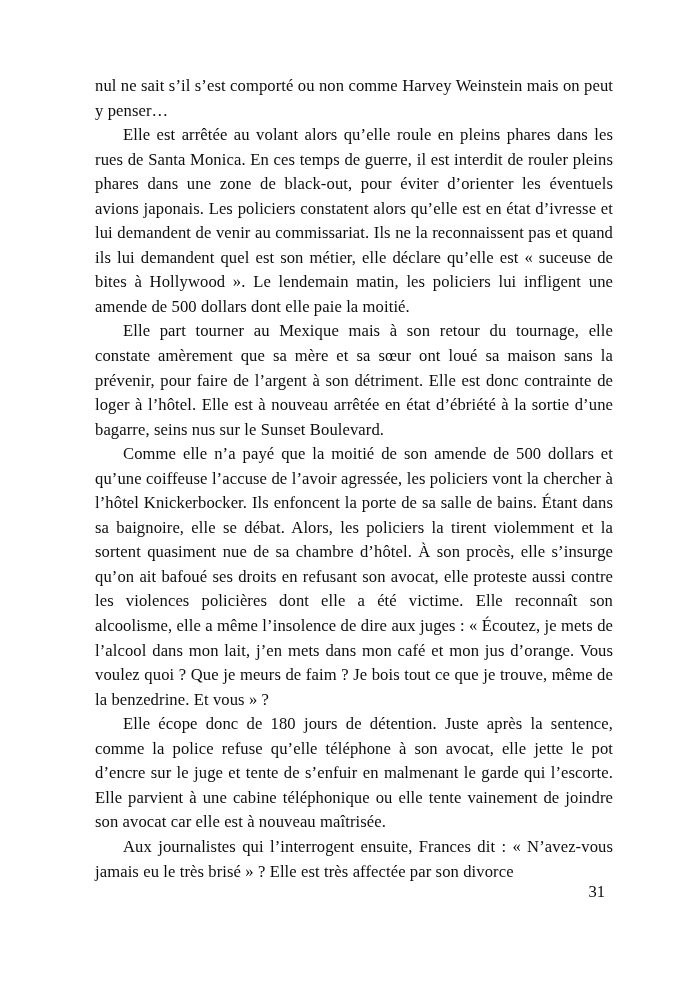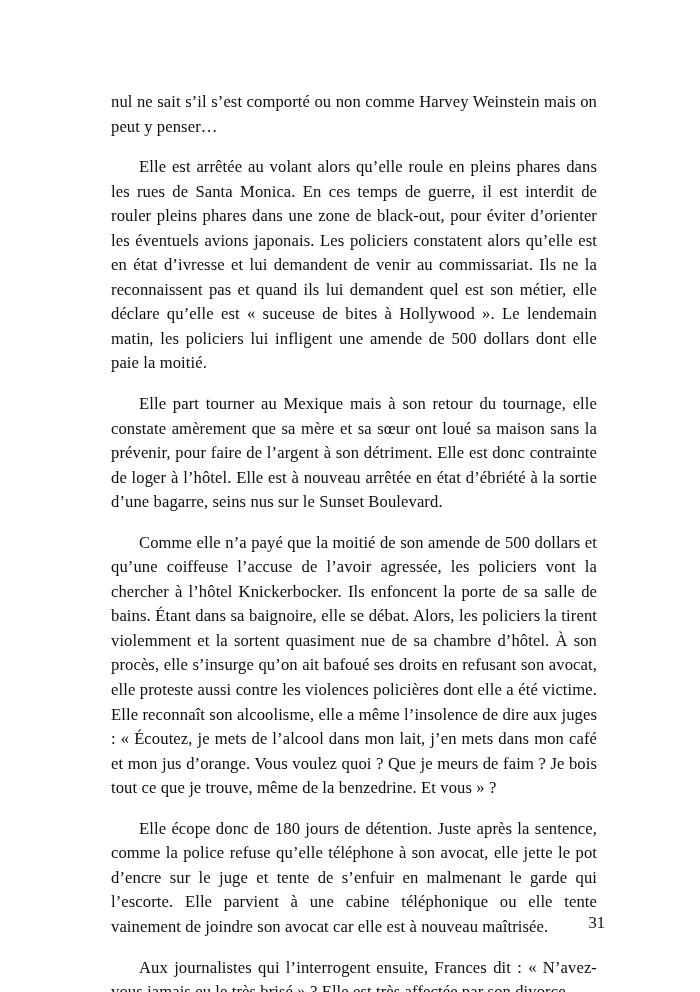--- a/index.html
+++ b/index.html
@@ -22,30 +22,30 @@
     top: 74px;
     width: 518px;
     font-size: 16.6px;
     line-height: 24.55px;
     text-align: justify;
     text-justify: inter-word;
     hyphens: none;
     letter-spacing: 0.1px;
   }
   .para {
-    margin: 16px;
+    margin: 0;
     padding: 0;
     text-indent: 28px;
   }
   .para.continuation {
     text-indent: 0;
   }
   .page-number {
     position: absolute;
-    top: 911px;
+    top: 880px;
     left: 95px;
     width: 510px;
     text-align: right;
     font-size: 16.6px;
     line-height: 24.55px;
   }
 </style>
 </head>
 <body>
 

